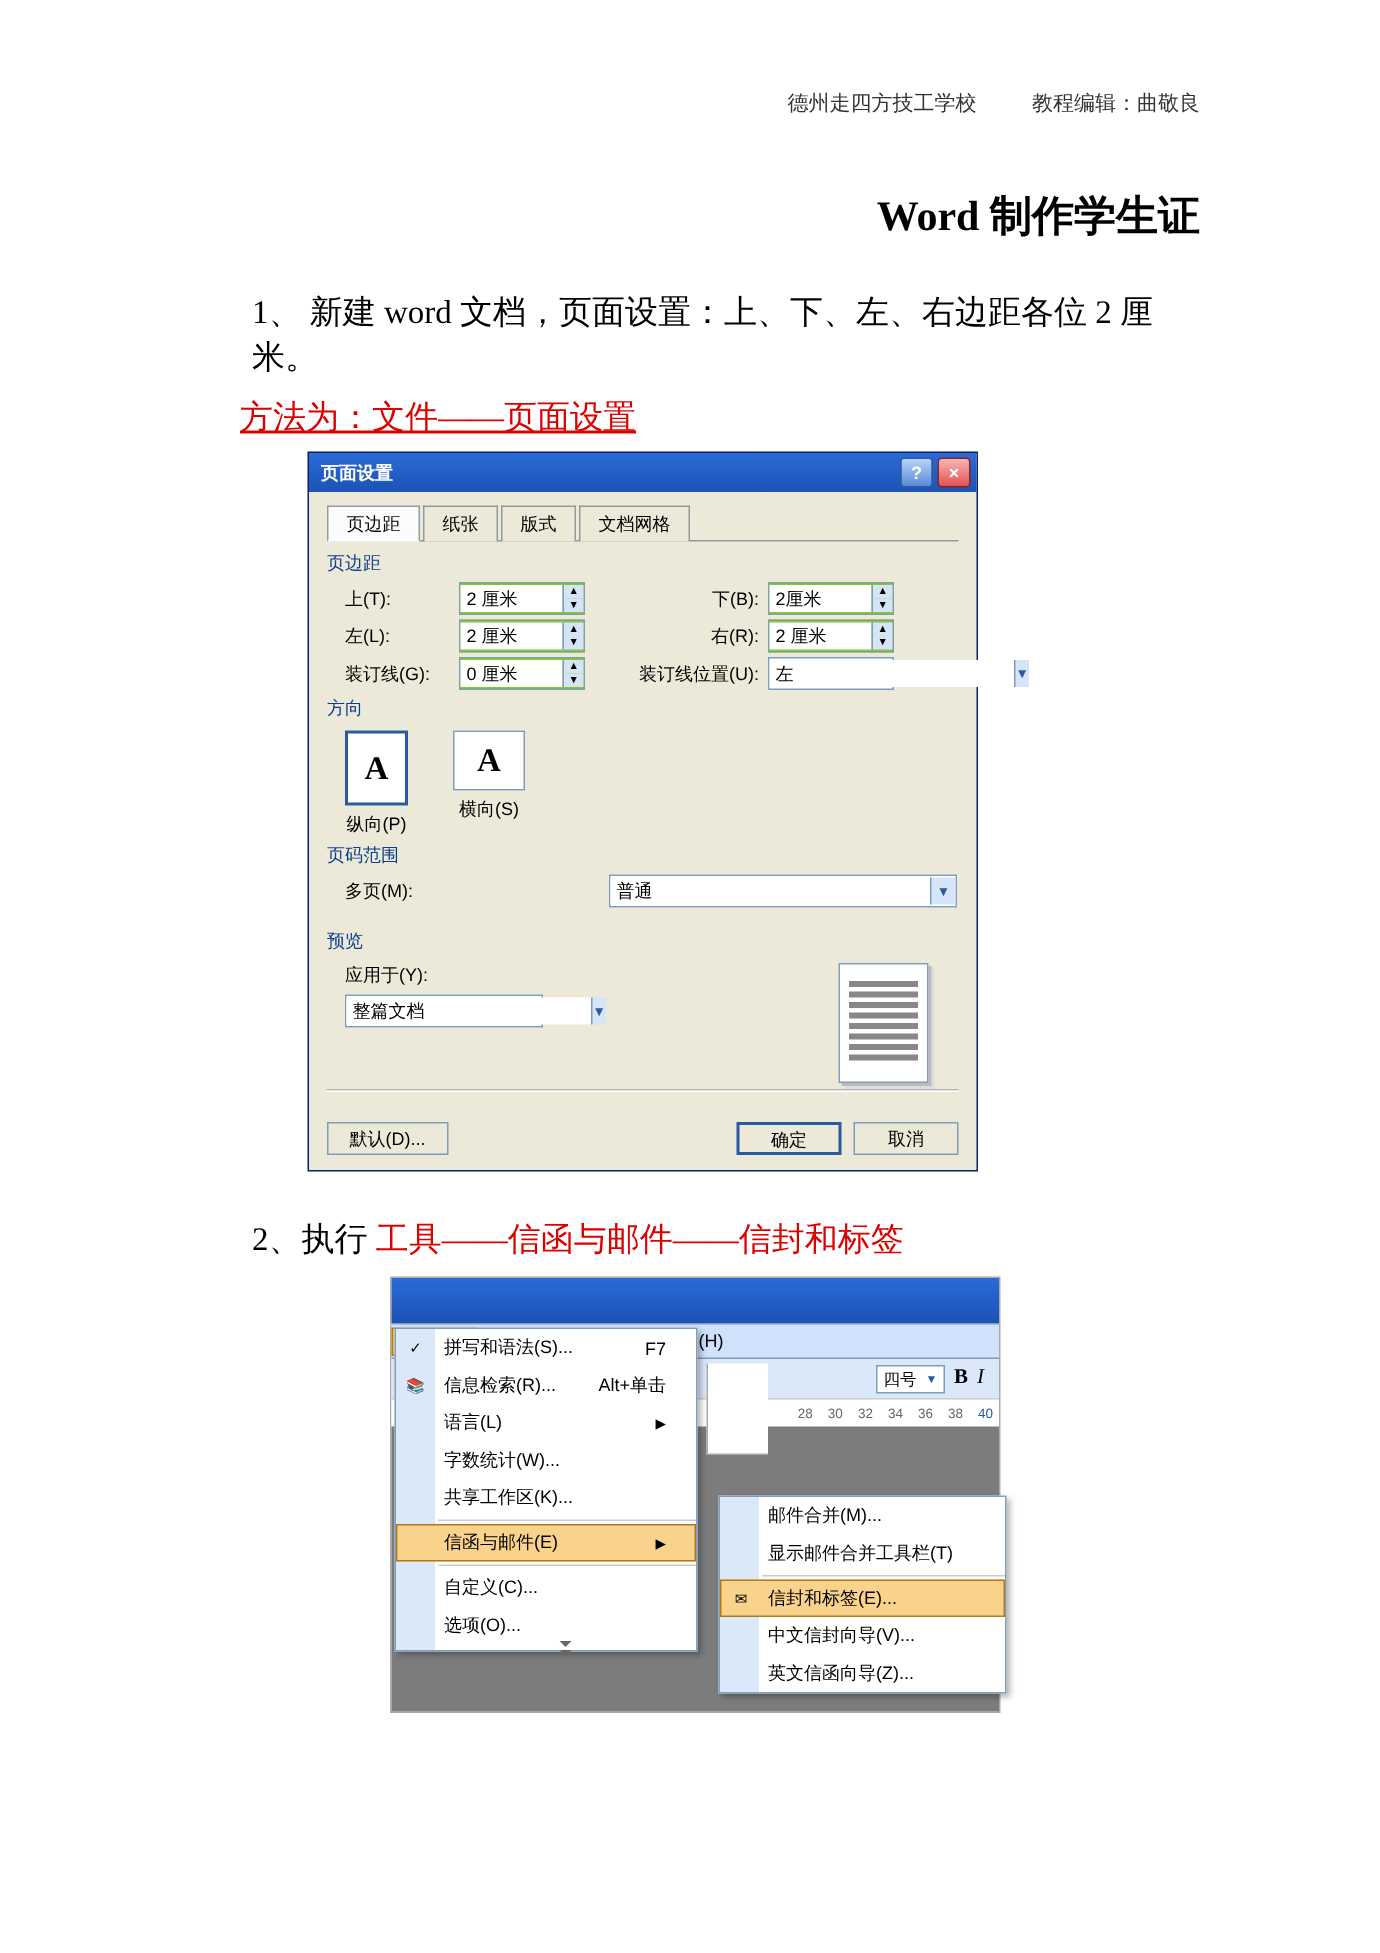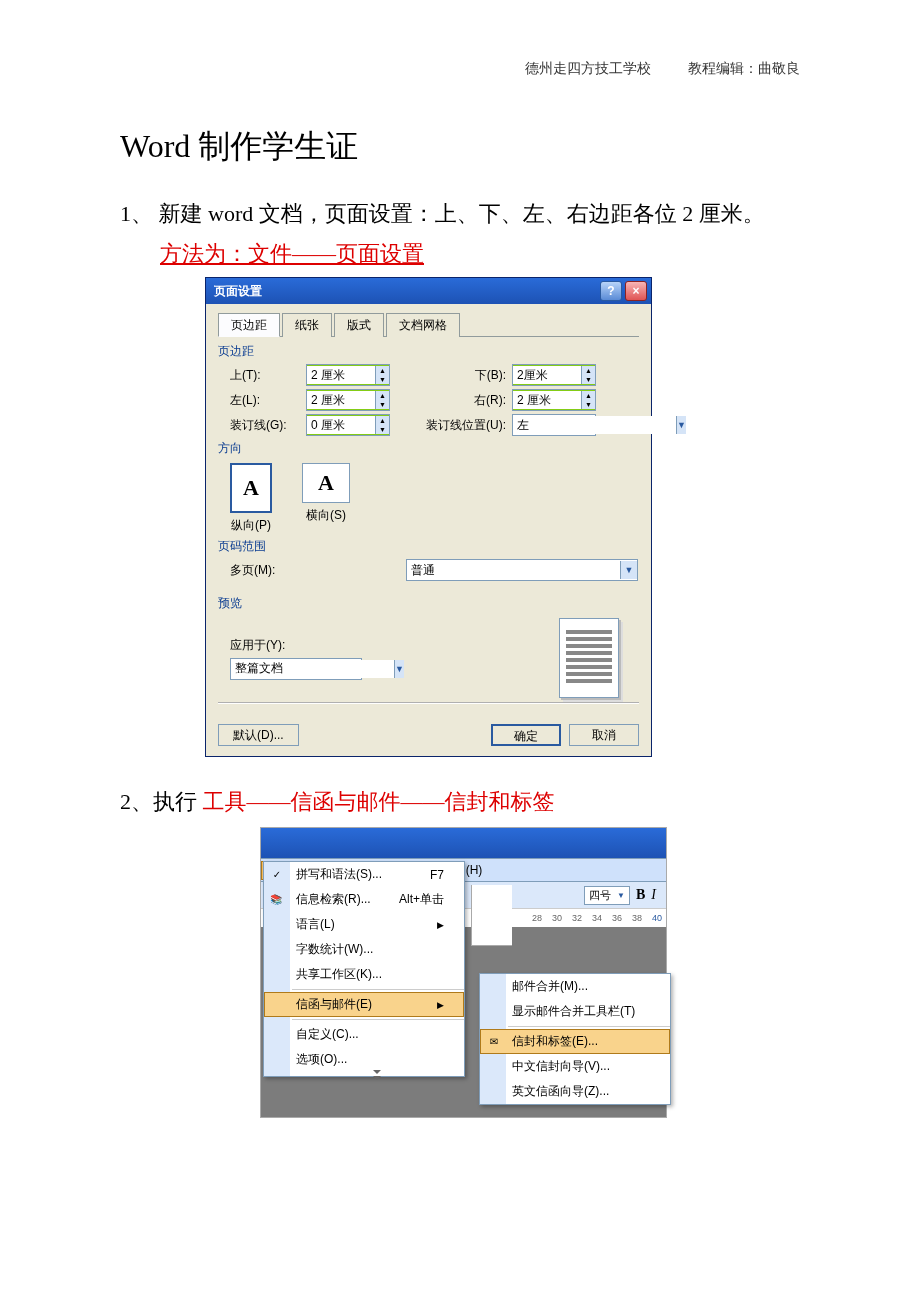--- a/index.html
+++ b/index.html
@@ -19,28 +19,30 @@
   .hdr {
     position: absolute;
     top: 60px;
     width: 680px;
     text-align: right;
     font-size: 14px;
     color: #333;
   }
   .hdr .gap { display:inline-block; width:30px; }
   .title {
-    text-align: left;
-    font-size: 32px;
+    text-align: right;
+    font-size: 28px;
     margin-top: 65px;
     margin-bottom: 30px;
+    font-weight: bold;
   }
   .step {
     font-size: 22px;
     margin-bottom: 10px;
+    margin-left: 48px;
   }
   .method {
     color: #d00;
     font-size: 22px;
     margin-left: 40px;
     margin-bottom: 8px;
     text-decoration: underline;
   }
 
   
@@ -117,21 +119,21 @@
   .orient-row{display:flex;gap:30px;padding-left:12px;margin:6px 0 4px 0;}
   .orient{display:flex;flex-direction:column;align-items:center;gap:4px;}
   .orient .box{
     width:38px;height:46px;border:1px solid #7f9db9;background:#fff;
     display:flex;align-items:center;justify-content:center;
     font-family:"Times New Roman",serif;font-size:22px;font-weight:bold;
   }
   .orient .box.selected{border:2px solid #2a5aa0;}
   .orient.land .box{width:46px;height:38px;}
   .wide-combo{width:230px;}
-  .preview-row{display:flex;align-items:center;gap:30px;margin-top:6px;}
+  .preview-row{display:flex;align-items:flex-start;gap:30px;margin-top:6px;}
   .applyto{}
   .preview-box{
     width:60px;height:80px;border:1px solid #7f9db9;background:#fff;
     box-shadow:2px 2px 0 #bbb,4px 4px 0 #ddd;
     padding:8px 6px; box-sizing:border-box; margin-left:auto; margin-right:20px;
   }
   .preview-line{height:4px;background:#888;margin:3px 0;}
   .btnrow{display:flex;justify-content:space-between;margin-top:20px;align-items:center;}
   .winbtn{
     border:1px solid #7f9db9;background:#ece9d8;

